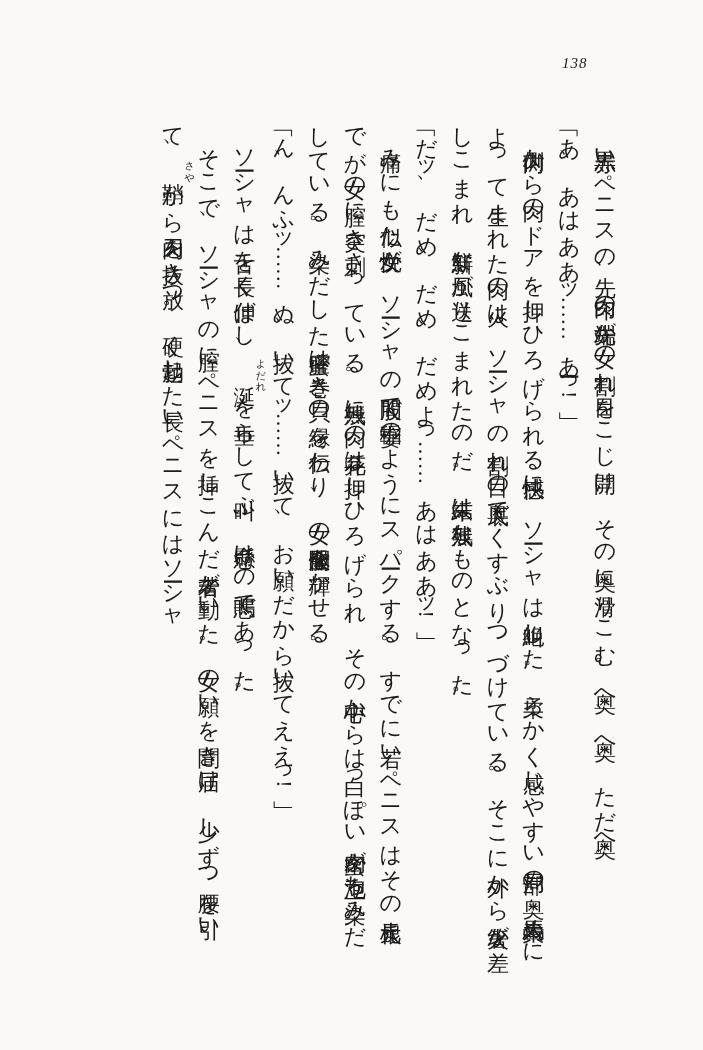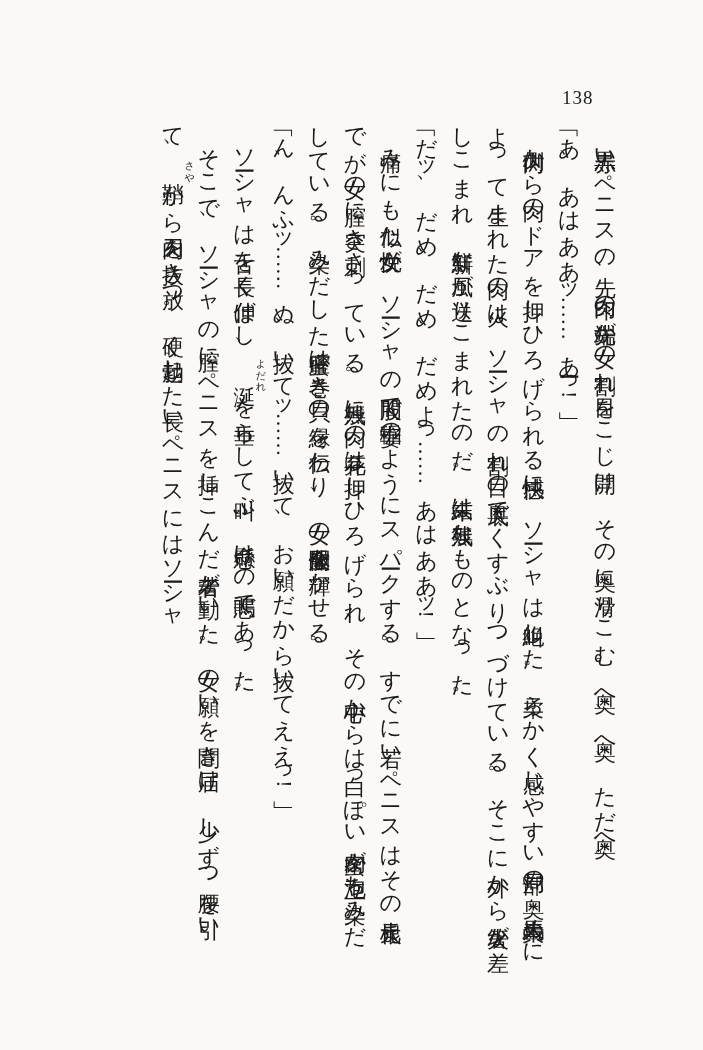--- a/index.html
+++ b/index.html
@@ -12,24 +12,24 @@
     width: 703px;
     height: 1050px;
     margin: 0;
     overflow: hidden;
     font-family: "Liberation Serif", "DejaVu Serif", serif;
   }
   .page-number {
     position: absolute;
     top: 56px;
     left: 562px;
-    font-size: 19px;
+    font-size: 15px;
+    font-style: italic;
     letter-spacing: 1px;
     line-height: 1;
-    margin-top: 32px;
   }
   .text-block {
     position: absolute;
     top: 112px;
     right: 80px;
     width: 572px;
     height: 842px;
     writing-mode: vertical-rl;
     -webkit-writing-mode: vertical-rl;
     text-orientation: mixed;

